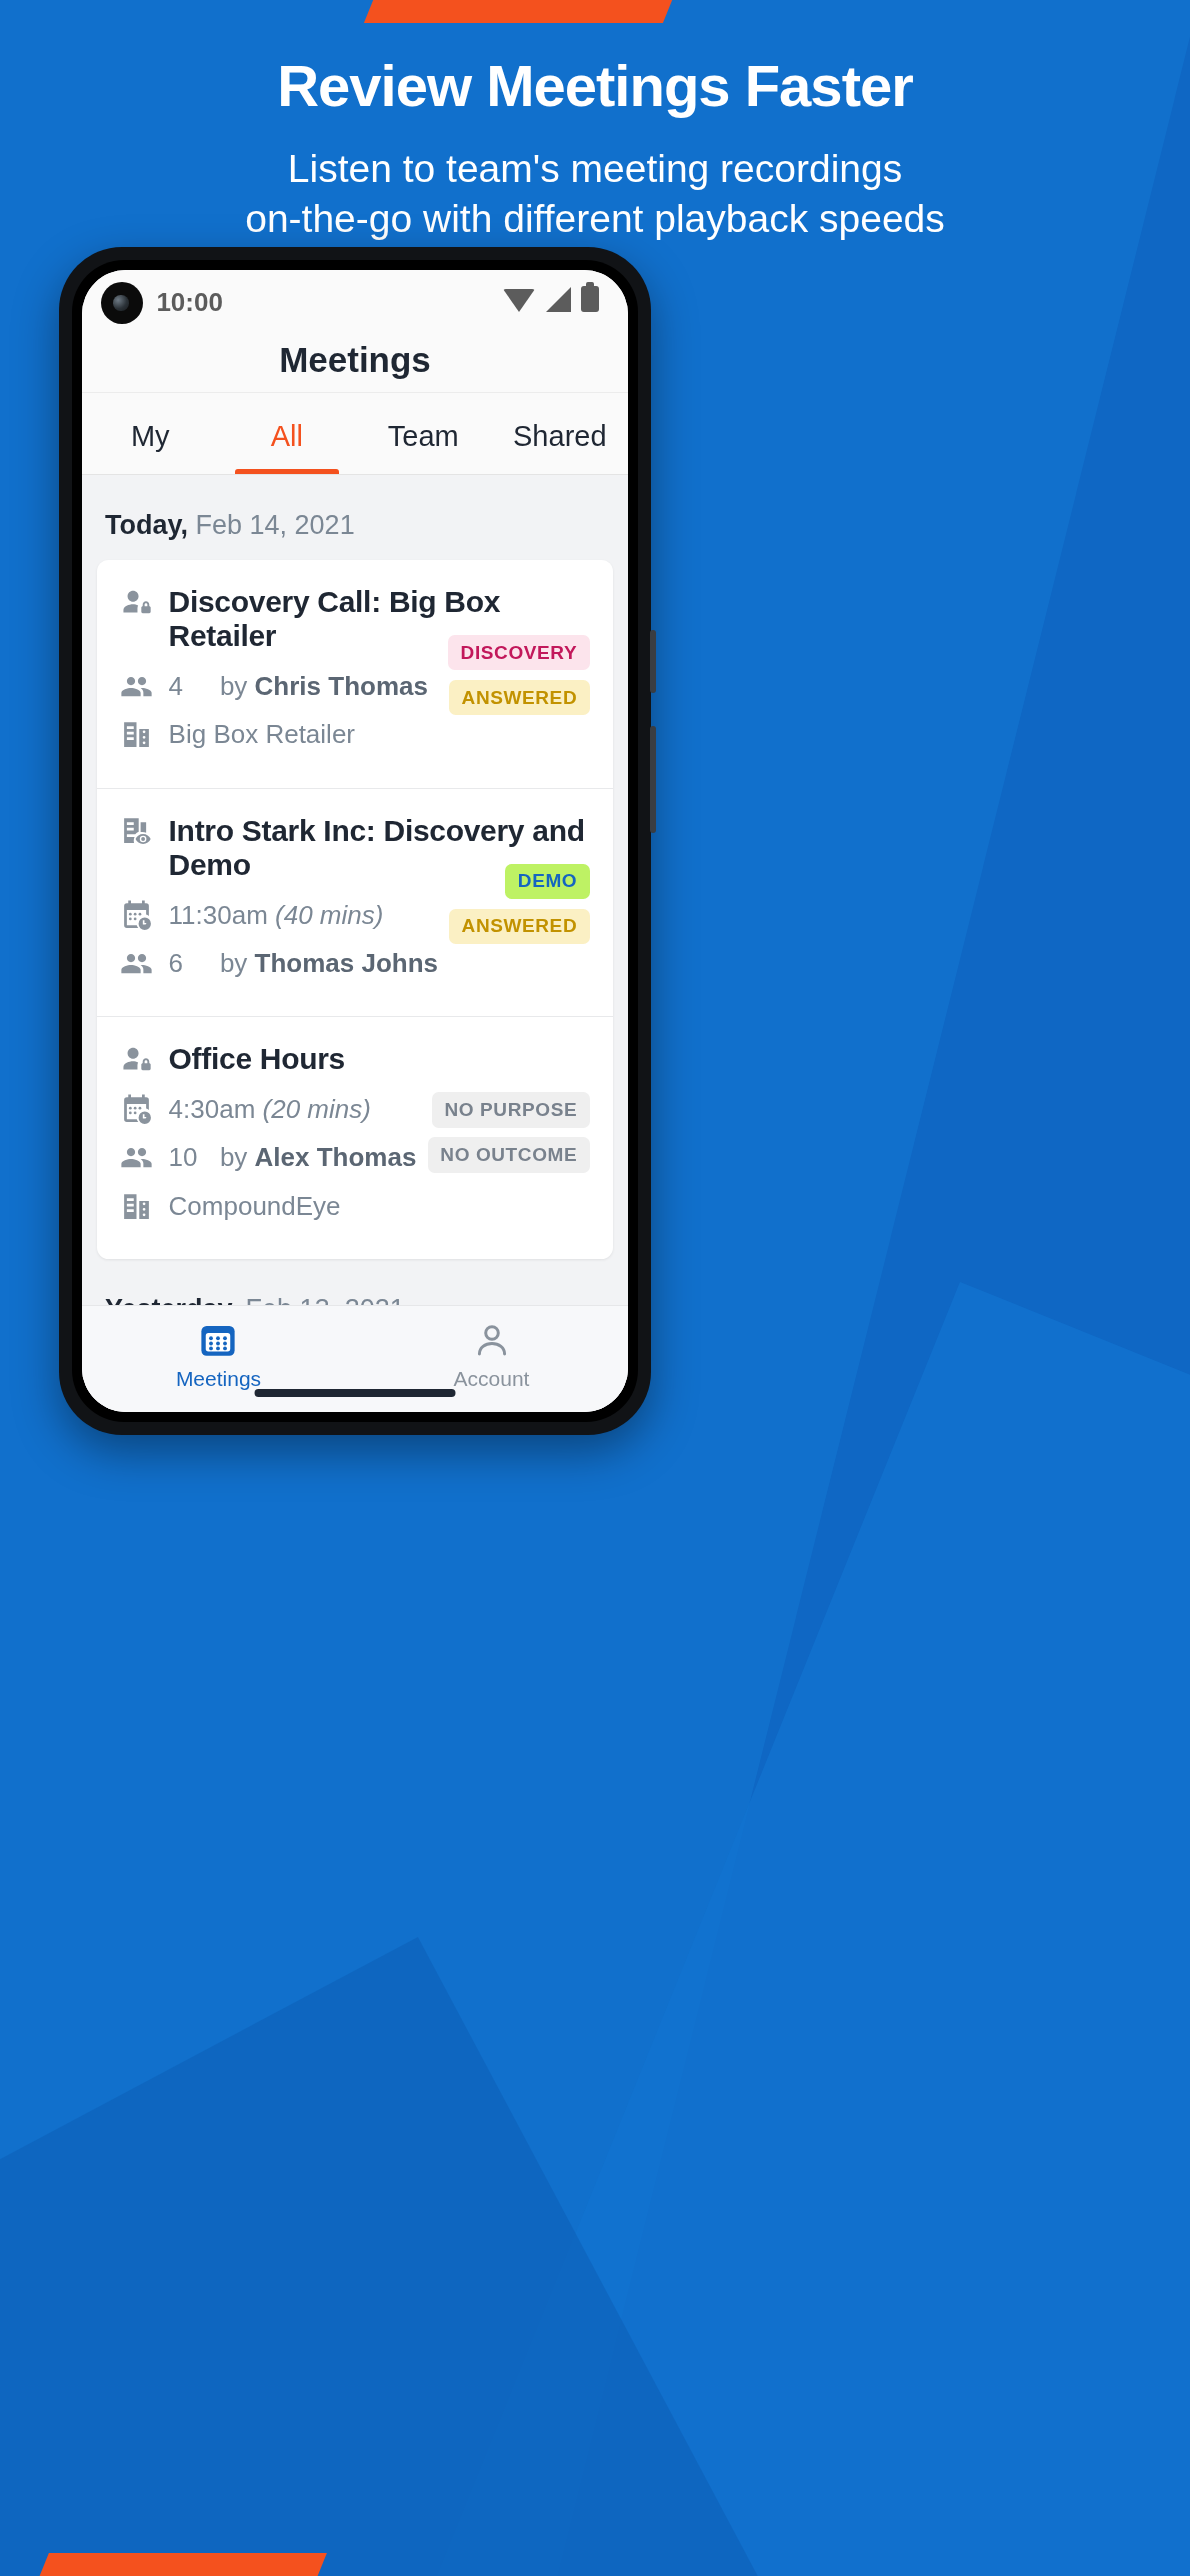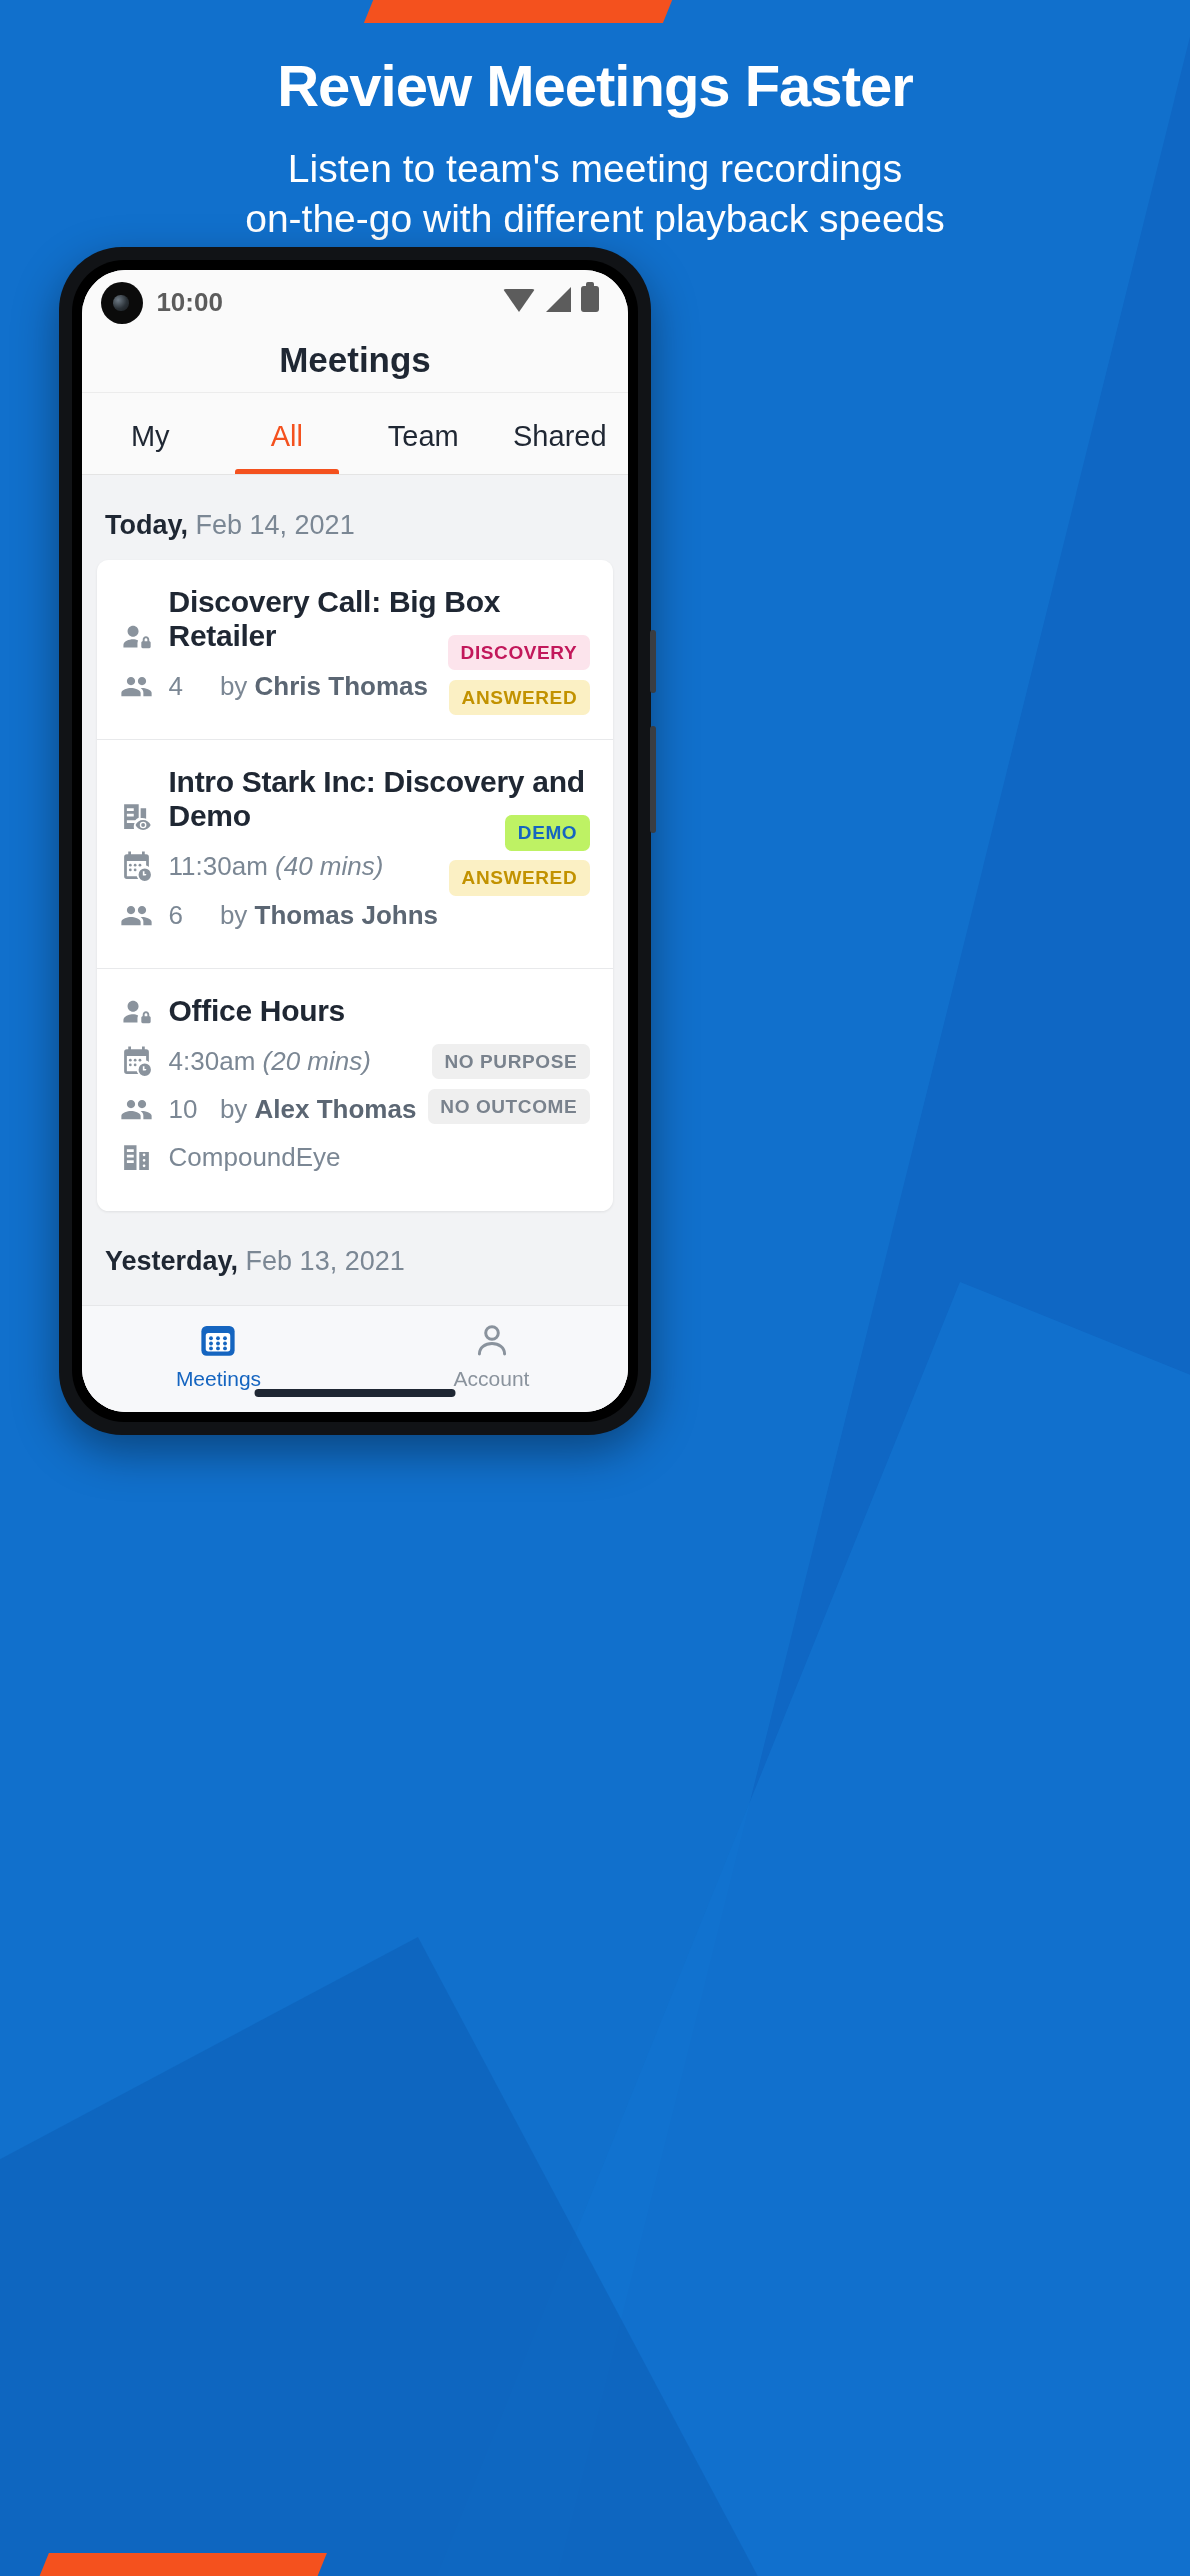--- a/index.html
+++ b/index.html
@@ -118,21 +118,21 @@
   .day-header b { font-weight:bold; }
   .day-header span { color:#7B8794; }
 
   .card {
     background:#FFFFFF; margin:0 15.3px; border-radius:11.5px;
     box-shadow:0 1px 2.9px rgba(0,0,0,.08);
   }
   .mtg { padding:25px 23px 21px; position:relative; }
   .mtg + .mtg { border-top:1px solid #E8E9EB; }
 
-  .mtg-title-row { display:flex; align-items:flex-end; gap:15.3px; margin-bottom:17px; }
+  .mtg-title-row { display:flex; align-items:flex-start; gap:15.3px; margin-bottom:17px; }
   .mtg-title { font-size:30px; font-weight:bold; color:#1F2733; letter-spacing:-0.3px; }
 
   .mtg-row { display:flex; align-items:center; gap:15.3px; margin-bottom:15.3px; }
   .mtg-row:last-child { margin-bottom:0; }
   .mtg-text { font-size:26px; color:#7B8794; }
   .mtg-text b { color:#5B6673; font-weight:bold;margin-top:40px; }
   .mtg-text i { font-style:italic; }
   .count { font-size:26px; color:#7B8794; min-width:36px; }
 
   .badges { position:absolute; right:23px; top:75px; text-align:right; }
@@ -237,20 +237,29 @@
             <div class="mtg-row">
               <span class="ico">
                 <svg viewBox="0 0 24 24">
                     <path d="M16 11c1.7 0 3-1.3 3-3s-1.3-3-3-3-3 1.3-3 3 1.3 3 3 3zm-8 0c1.7 0 3-1.3 3-3S9.7 5 8 5 5 6.3 5 8s1.3 3 3 3zm0 2c-2.3 0-7 1.2-7 3.5V19h14v-2.5C15 14.2 10.3 13 8 13zm8 0c-.3 0-.6 0-1 .1 1.2.8 2 1.9 2 3.4V19h6v-2.5c0-2.3-4.7-3.5-7-3.5z"></path>
                   </svg>
               </span>
               <span class="count">4</span>
               <span class="mtg-text"><span>by </span><b>Chris Thomas</b></span>
             </div>
 
+            <div class="mtg-row">
+              <span class="ico">
+                <svg viewBox="0 0 24 24">
+                    <path d="M3 21h9V3H3v18zm2-15h5v2H5V6zm0 4h5v2H5v-2zm0 4h5v2H5v-2z"></path>
+                    <path d="M14 8v13h7V8h-7zm3.5 11a1 1 0 110-2 1 1 0 010 2zm0-4a1 1 0 110-2 1 1 0 010 2zm0-4a1 1 0 110-2 1 1 0 010 2z"></path>
+                  </svg>
+              </span>
+              <span class="mtg-text">Big Box Retailer</span>
+            </div>
 
             <div class="badges">
               <div><span class="badge discovery">DISCOVERY</span></div>
               <div><span class="badge answered">ANSWERED</span></div>
             </div>
           </div>
 
           <div class="mtg">
             <div class="mtg-title-row">
               <span class="ico">

